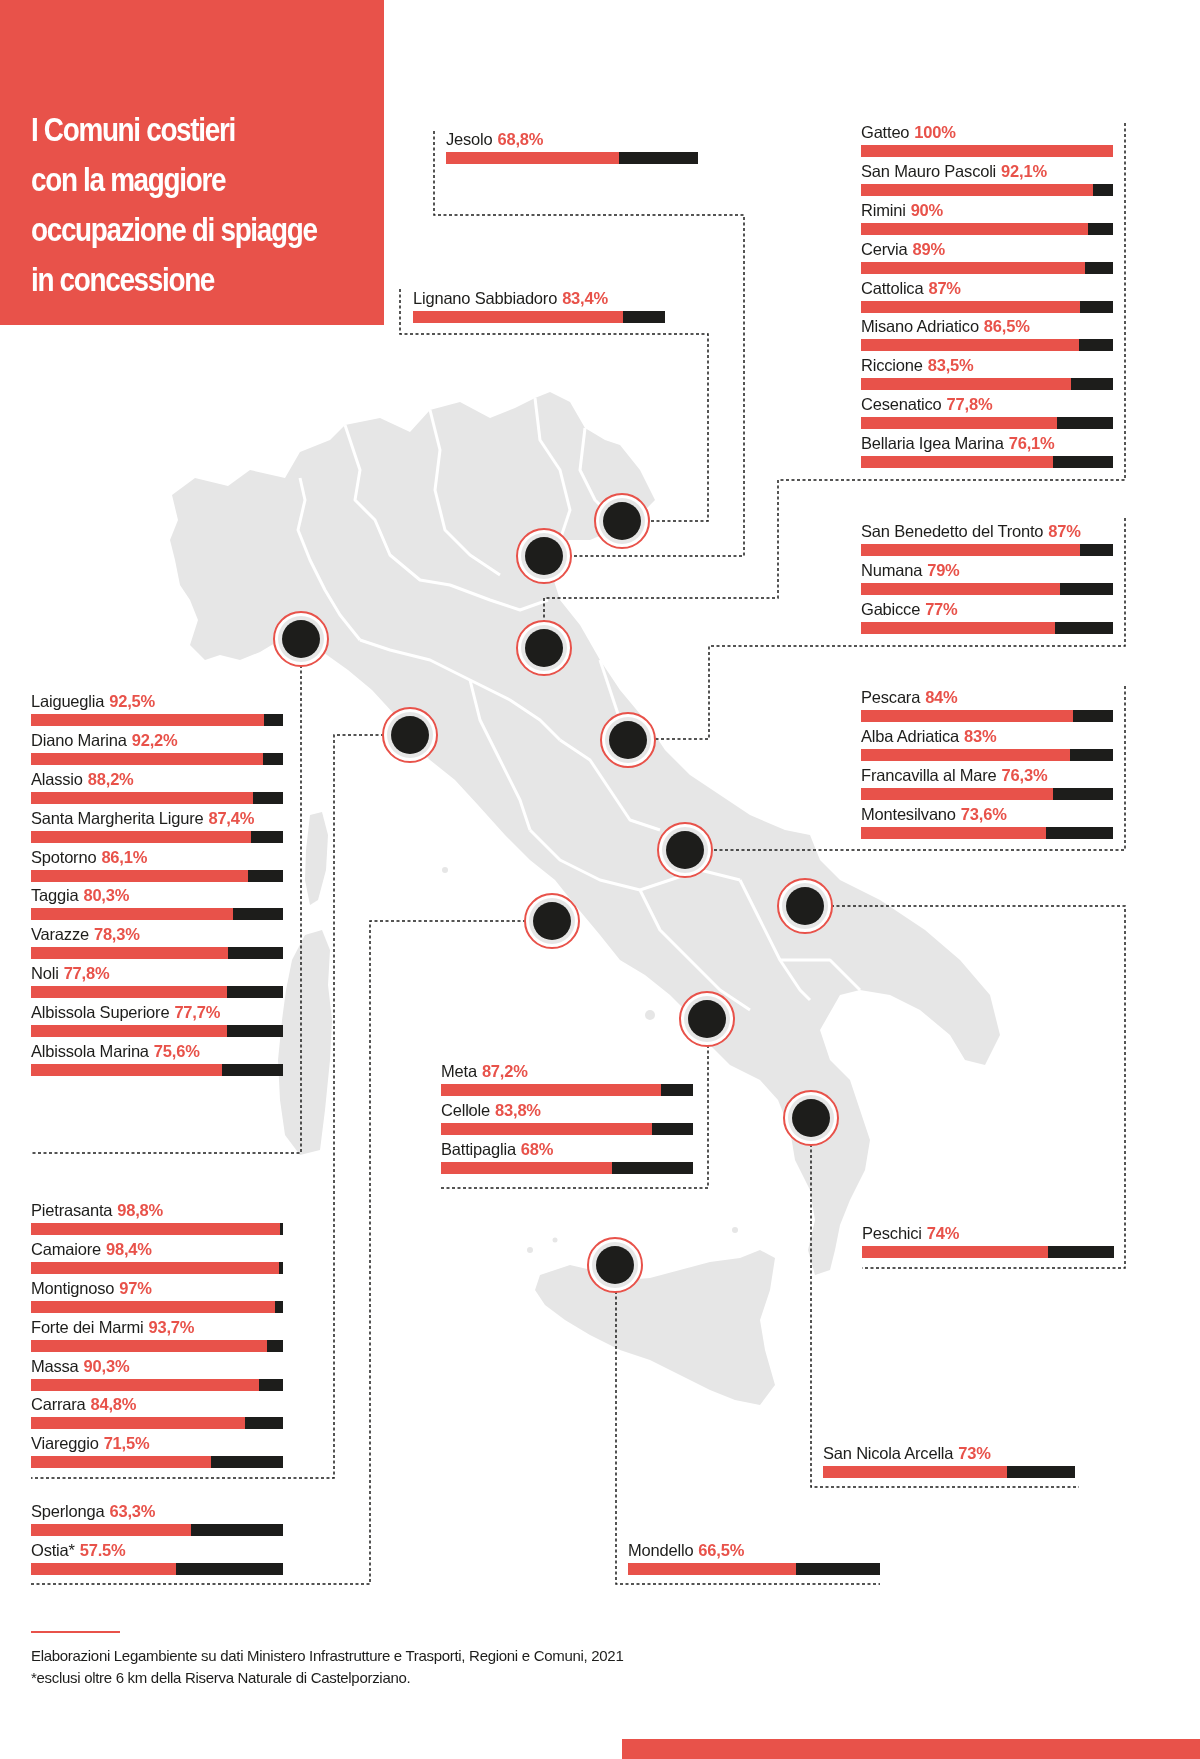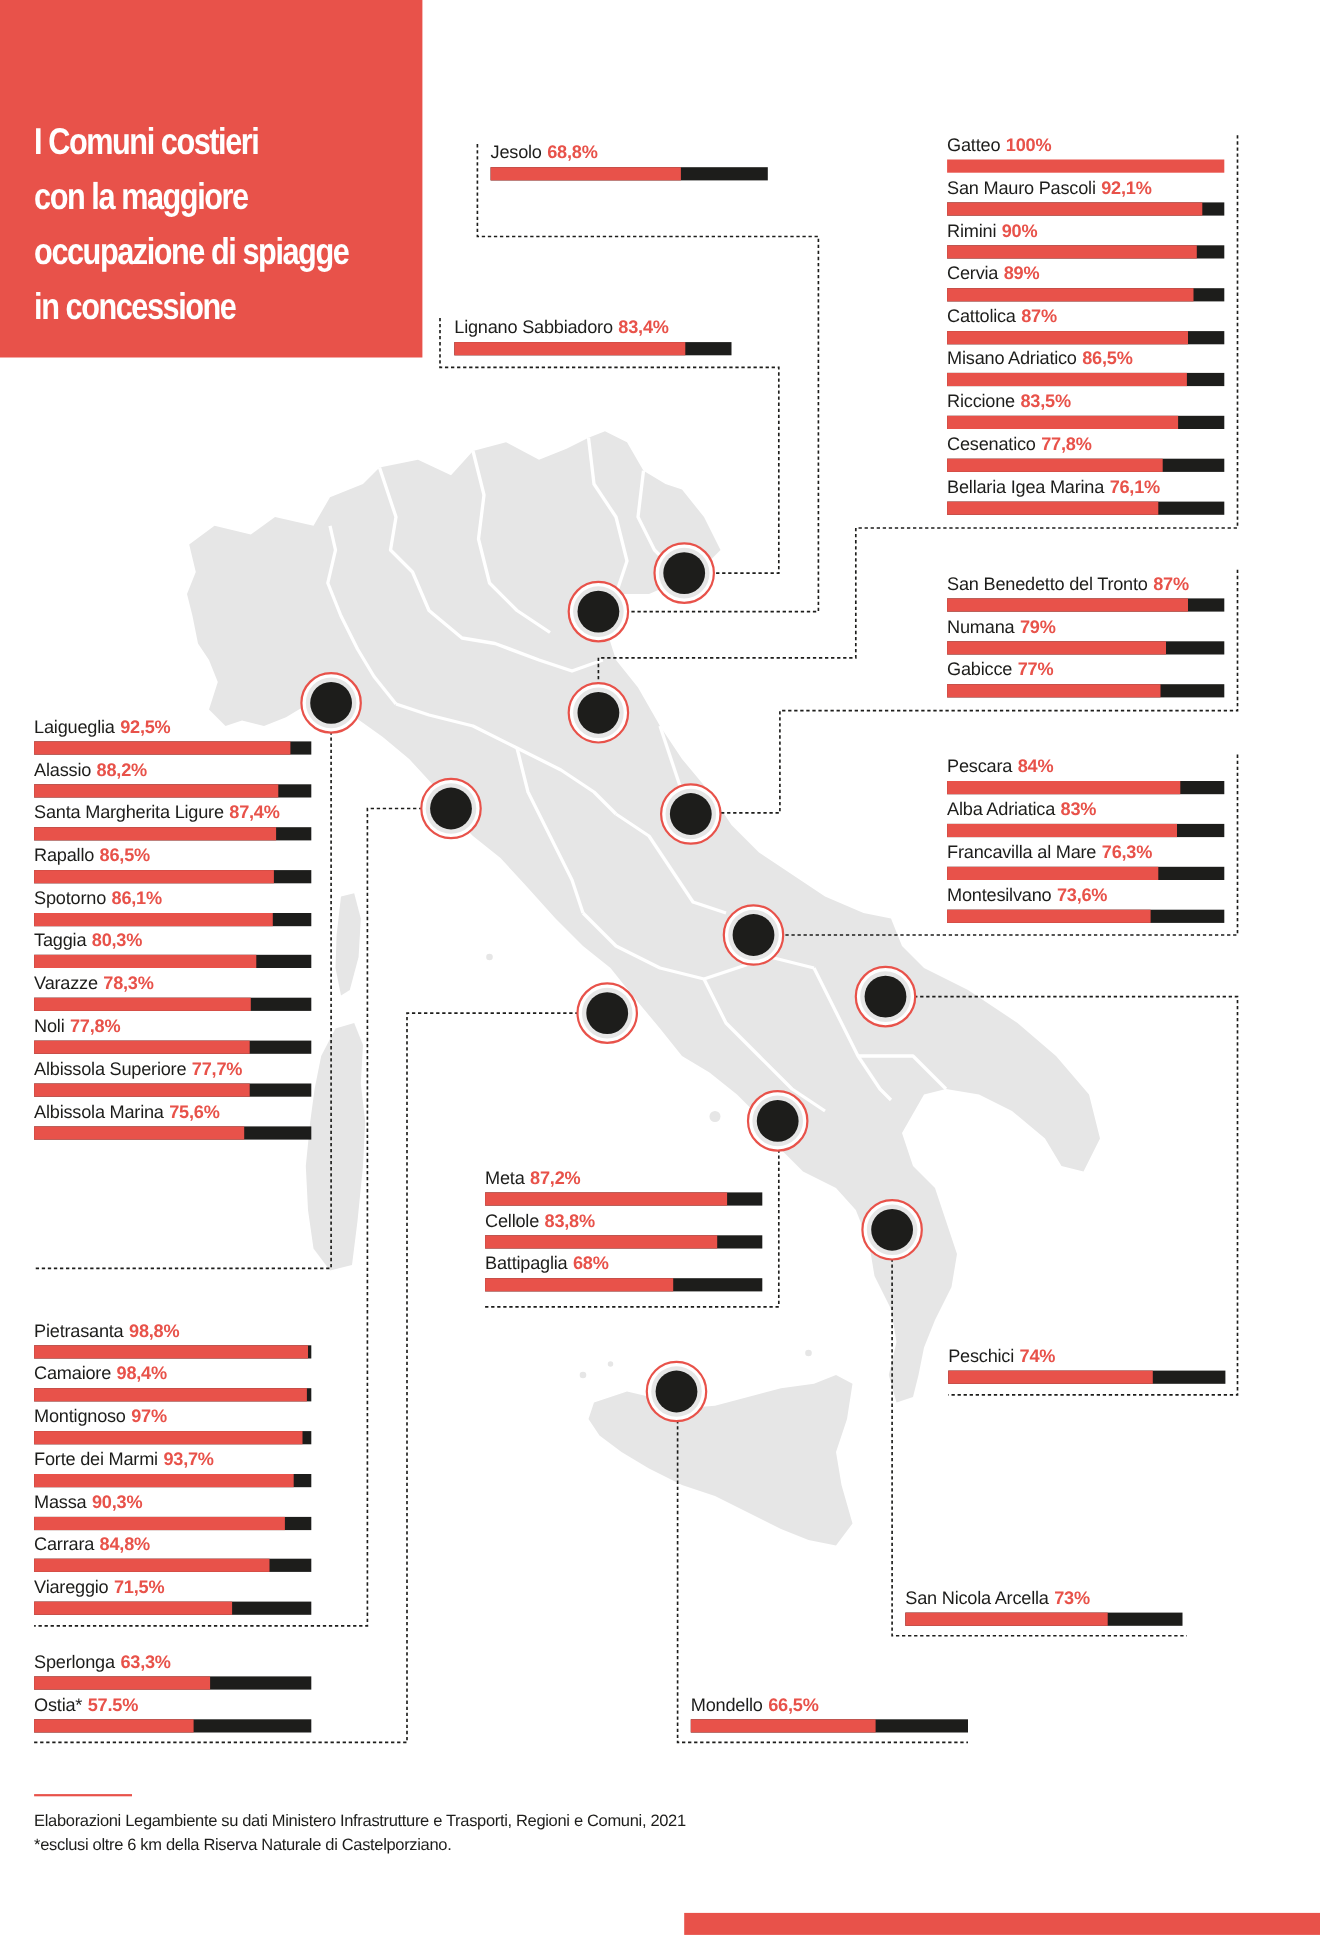--- a/index.html
+++ b/index.html
@@ -313,43 +313,43 @@
         <div class="fill" style="width: 83.8%; background: rgb(232, 82, 74);"></div>
       </div>
     </div>
     <div class="row">
       <div class="label"><span class="name">Battipaglia</span><span class="pct">68%</span></div>
       <div class="bar" style="background: rgb(29, 29, 27);">
         <div class="fill" style="width: 68%; background: rgb(232, 82, 74);"></div>
       </div>
     </div>
   </div>
-<div class="group" style="left:31px;top:650px;">
+<div class="group" style="left:31px;top:690px;">
     <div class="row">
       <div class="label"><span class="name">Laigueglia</span><span class="pct">92,5%</span></div>
       <div class="bar" style="background: rgb(29, 29, 27);">
         <div class="fill" style="width: 92.5%; background: rgb(232, 82, 74);"></div>
       </div>
     </div>
     <div class="row">
+      <div class="label"><span class="name">Diano Marina</span><span class="pct">92,2%</span></div>
+      <div class="bar" style="background: rgb(29, 29, 27);">
+        <div class="fill" style="width: 92.2%; background: rgb(232, 82, 74);"></div>
+      </div>
+    </div>
+    <div class="row">
       <div class="label"><span class="name">Alassio</span><span class="pct">88,2%</span></div>
       <div class="bar" style="background: rgb(29, 29, 27);">
         <div class="fill" style="width: 88.2%; background: rgb(232, 82, 74);"></div>
       </div>
     </div>
     <div class="row">
       <div class="label"><span class="name">Santa Margherita Ligure</span><span class="pct">87,4%</span></div>
       <div class="bar" style="background: rgb(29, 29, 27);">
         <div class="fill" style="width: 87.4%; background: rgb(232, 82, 74);"></div>
-      </div>
-    </div>
-    <div class="row">
-      <div class="label"><span class="name">Rapallo</span><span class="pct">86,5%</span></div>
-      <div class="bar" style="background: rgb(29, 29, 27);">
-        <div class="fill" style="width: 86.5%; background: rgb(232, 82, 74);"></div>
       </div>
     </div>
     <div class="row">
       <div class="label"><span class="name">Spotorno</span><span class="pct">86,1%</span></div>
       <div class="bar" style="background: rgb(29, 29, 27);">
         <div class="fill" style="width: 86.1%; background: rgb(232, 82, 74);"></div>
       </div>
     </div>
     <div class="row">
       <div class="label"><span class="name">Taggia</span><span class="pct">80,3%</span></div>

